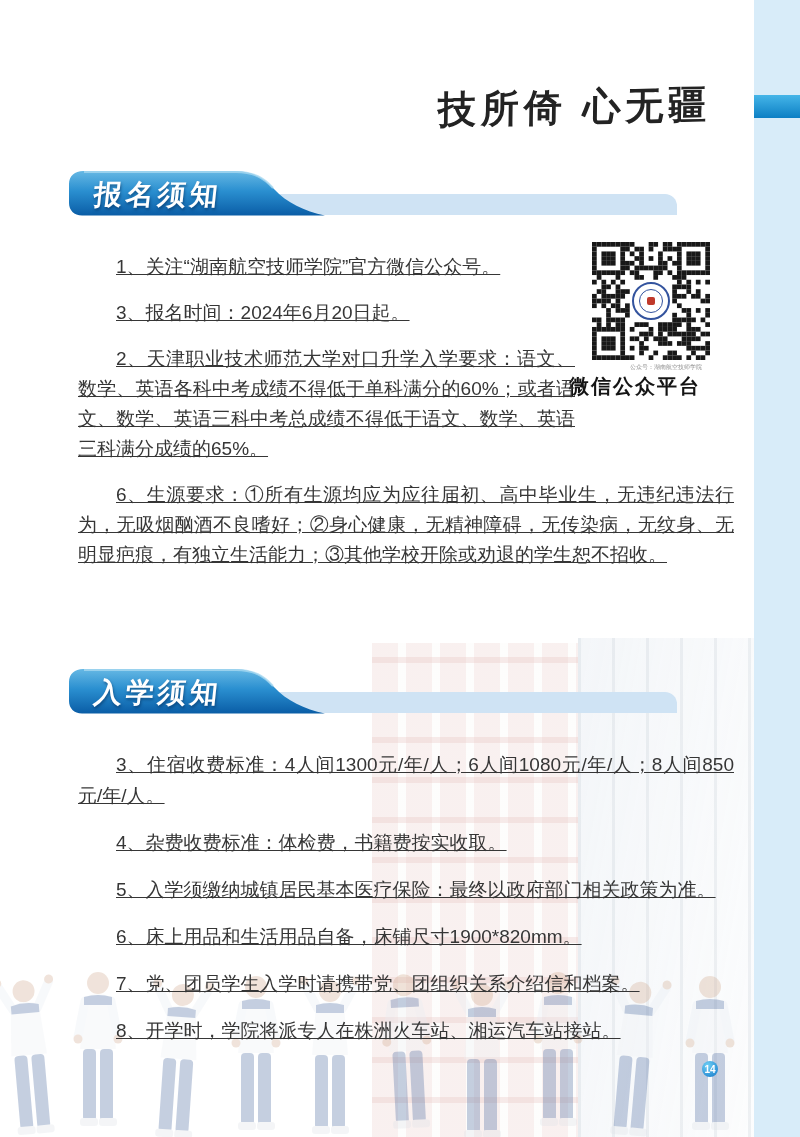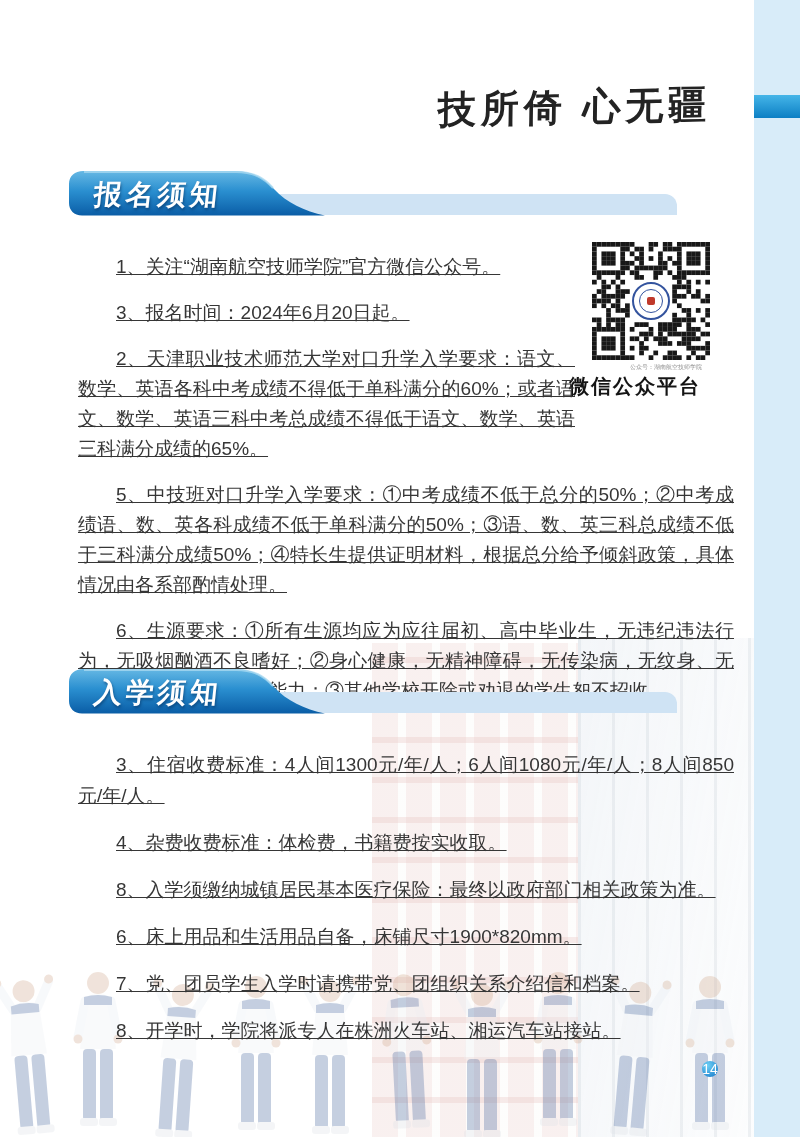--- a/index.html
+++ b/index.html
@@ -47,21 +47,21 @@
           repeating-linear-gradient(0deg, rgba(255,255,255,0) 0 34px, rgba(180,70,60,.35) 34px 40px),
           repeating-linear-gradient(90deg, rgba(185,80,70,.28) 0 26px, rgba(238,228,224,.22) 26px 34px);}
   .bg-glass{position:absolute;left:578px;top:638px;width:176px;height:499px;z-index:0;opacity:.45;
         background:
           repeating-linear-gradient(90deg, rgba(120,140,160,.28) 0 3px, rgba(214,222,232,.16) 3px 34px),
           linear-gradient(100deg, rgba(190,205,220,.35), rgba(245,248,252,.08));}
   .students{position:absolute;left:0;top:945px;width:760px;height:200px;z-index:0;opacity:.32;}
   
   .page-badge{position:absolute;left:702px;top:1061px;width:16px;height:16px;border-radius:50%;
         background:radial-gradient(circle at 35% 28%,#6fd0f5,#1377c9);z-index:4;
-        color:#fff;font-size:14px;font-weight:normal;display:flex;align-items:center;justify-content:center;}
+        color:#fff;font-size:10px;font-weight:bold;display:flex;align-items:center;justify-content:center;}
 </style>
 </head>
 <body>
 
 <div class="page">
 
   <div class="bg-brick"></div>
   <div class="bg-glass"></div>
   <svg class="students" viewBox="0 0 760 200">
     <defs>
@@ -434,21 +434,20 @@
         <div class="qr-logo">
           <div class="qr-logo-inner"></div>
         </div>
       </div>
       <div class="qr-sub">公众号：湖南航空技师学院</div>
       <div class="qr-label">微信公众平台</div>
     </div>
     <p>1、关注“湖南航空技师学院”官方微信公众号。</p>
     <p>3、报名时间：2024年6月20日起。</p>
     <p>2、天津职业技术师范大学对口升学入学要求：语文、数学、英语各科中考成绩不得低于单科满分的60%；或者语文、数学、英语三科中考总成绩不得低于语文、数学、英语三科满分成绩的65%。</p>
-    <p>5、中技班对口升学入学要求：①中考成绩不低于总分的50%；②中考成绩语、数、英各科成绩不低于单科满分的50%；③语、数、英三科总成绩不低于三科满分成绩50%；④特长生提供证明材料，根据总分给予倾斜政策，具体情况由各系部酌情处理。</p>
     <p>6、生源要求：①所有生源均应为应往届初、高中毕业生，无违纪违法行为，无吸烟酗酒不良嗜好；②身心健康，无精神障碍，无传染病，无纹身、无明显疤痕，有独立生活能力；③其他学校开除或劝退的学生恕不招收。</p>
   </div>
 
   <div class="banner" style="top:668px;">
     <div class="band"></div>
     <svg viewBox="0 0 260 46">
       <defs>
         <linearGradient id="bg2" x1="0" y1="0" x2="0" y2="1">
           <stop offset="0" stop-color="#66b8e4"></stop>
             <stop offset="0.45" stop-color="#2a8fd0"></stop>
@@ -457,21 +456,21 @@
       </defs>
       <path d="M15 1 H163 C185 1 195 7 206 19 C219 33 236 41 257 45.5 L14 45.5 C6 45.5 1 40 1 33 V14 C1 6 7 1 15 1 Z" fill="url(#bg2)"></path>
       <path d="M16 2 H168 C186 2 196 8 205 18" fill="none" stroke="#a8d8f0" stroke-width="2" opacity="0.8"></path>
     </svg>
     <div class="banner-title">入学须知</div>
   </div>
 
   <div class="body-text text2">
     <p>3、住宿收费标准：4人间1300元/年/人；6人间1080元/年/人；8人间850元/年/人。</p>
     <p>4、杂费收费标准：体检费，书籍费按实收取。</p>
-    <p>8、入学须缴纳城镇居民基本医疗保险：最终以政府部门相关政策为准。</p>
+    <p>5、入学须缴纳城镇居民基本医疗保险：最终以政府部门相关政策为准。</p>
     <p>6、床上用品和生活用品自备，床铺尺寸1900*820mm。</p>
     <p>7、党、团员学生入学时请携带党、团组织关系介绍信和档案。</p>
     <p>8、开学时，学院将派专人在株洲火车站、湘运汽车站接站。</p>
   </div>
 
   <div class="page-badge">14</div>
 
 </div>
 
 </body></html>

